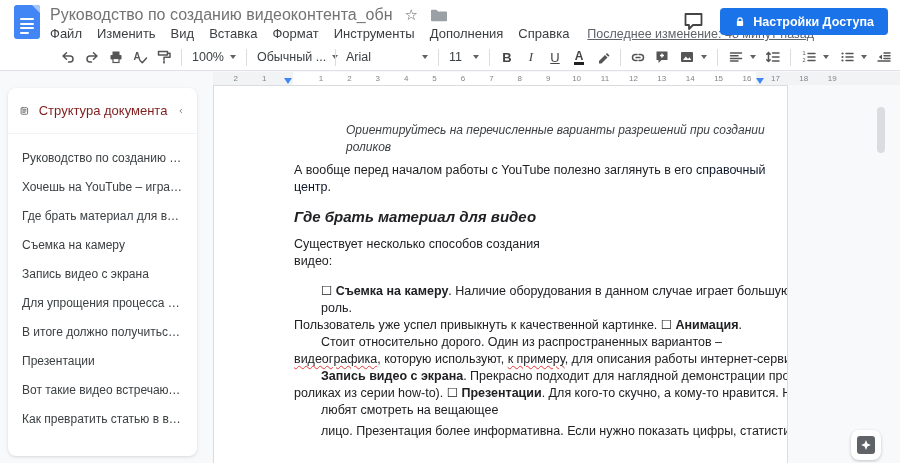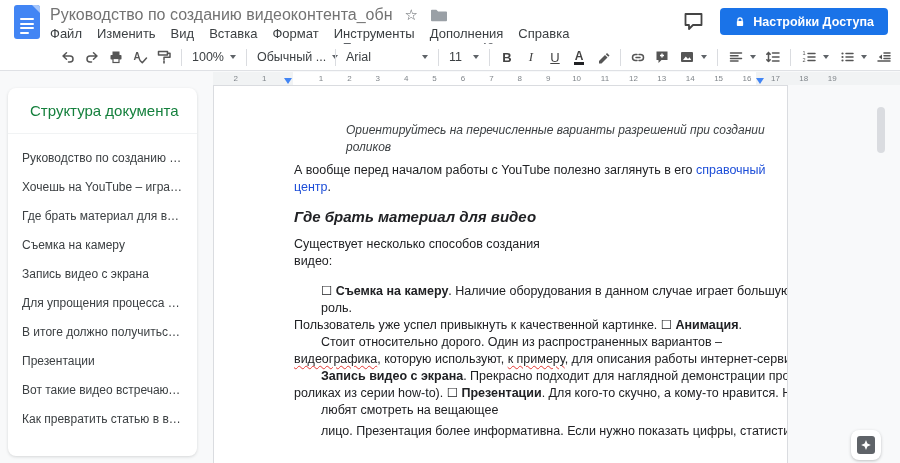--- a/index.html
+++ b/index.html
@@ -11,21 +11,21 @@
   .header { position:absolute; top:0; left:0; right:0; height:44px; background:#fff; }
   .docs-logo { position:absolute; left:14px; top:5px; width:26px; height:34px; background:#4285f4; border-radius:3px; }
   .docs-logo .fold { position:absolute; top:0; right:0; width:0; height:0;
       border-top:8px solid #a8c7fa; border-left:8px solid transparent; border-top-right-radius:3px; }
   .docs-logo .bars { position:absolute; left:6px; top:13px; }
   .docs-logo .bars i { display:block; width:14px; height:2px; background:#fff; margin-bottom:2.5px; border-radius:1px; }
   .docs-logo .bars i:last-child { width:9px; }
   .title-row { position:absolute; left:50px; top:6px; display:flex; align-items:center; gap:12px; }
   .doc-title { font-size:16px; color:#737373; white-space:nowrap; }
   .star { font-size:15px; color:#5f6368; line-height:16px; cursor:pointer; }
-  .menu-row { position:absolute; left:50px; top:26px; display:flex; align-items:flex-end;flex-direction:column; }
+  .menu-row { position:absolute; left:50px; top:26px; display:flex; align-items:flex-end; }
   .menu-list { display:flex; gap:15px; }
   .menu-item { font-size:13px; color:#3c4043; cursor:pointer; white-space:nowrap; }
   .last-edit { font-size:12.5px; color:#5f6368; text-decoration:underline; margin-left:18px; white-space:nowrap; cursor:pointer; }
   .header-right { position:absolute; right:12px; top:8px; display:flex; align-items:center; gap:16px; }
   .share-btn { display:flex; align-items:center; gap:7px; background:#1a73e8; color:#fff;
       font-size:12.5px; font-weight:700; height:27px; padding:0 14px; border-radius:4px; border:none; cursor:pointer; }
 
   
   .toolbar { position:absolute; top:44px; left:0; right:0; height:27px; background:#fff;
       border-bottom:1px solid #dfe1e5; display:flex; align-items:center; padding:0 10px 0 56px; }
@@ -37,42 +37,42 @@
   .tletter { font-size:13px; color:#444; }
   .tletter.b { font-weight:700; } .tletter.i { font-style:italic; font-family:"Liberation Serif",serif; } .tletter.u { text-decoration:underline; }
   .acolor { font-size:12px; color:#444; font-weight:700; border-bottom:3px solid #202124; line-height:12px; padding:0 1px; }
   .spacer { flex:1; }
   .ticon { stroke:#555; fill:none; stroke-width:1.5; stroke-linecap:round; stroke-linejoin:round; }
 
   
   .sidebar { position:absolute; left:8px; top:88px; width:189px; height:368px; background:#fff;
       border-radius:8px; box-shadow:0 1px 3px rgba(60,64,67,.18); overflow:hidden; }
   .sb-head { display:flex; align-items:center; gap:10px; height:46px; padding:0 12px; border-bottom:1px solid #f1f3f4; }
-  .sb-title { font-size:15px; color:#15803d; flex:1; white-space:nowrap; }
+  .sb-title { font-size:13px; color:#7f1d1d; flex:1; white-space:nowrap; }
   .sb-items { padding-top:10px; }
   .sb-item { height:29px; line-height:29px; padding:0 12px 0 14px; font-size:12px; color:#3c4043;
       white-space:nowrap; overflow:hidden; text-overflow:ellipsis; cursor:pointer; }
 
   
   .ruler { position:absolute; left:213px; top:72px; width:687px; height:13px; background:#f1f3f4; }
   .ruler .white { position:absolute; left:80px; top:0; width:463px; height:13px; background:#fff; }
   .ruler-num { position:absolute; top:2px; font-size:8px; color:#80868b; transform:translateX(-50%); }
   .marker { position:absolute; top:6px; width:0; height:0;
       border-left:4.5px solid transparent; border-right:4.5px solid transparent; border-top:6px solid #4285f4; }
 
   
   .page { position:absolute; left:213px; top:85px; width:575px; height:378px; background:#fff;
       border:1px solid #dadce0; border-bottom:none; overflow:hidden; }
   .doc { padding-top:36px; }
   .line { padding-left:80px; white-space:nowrap; line-height:17px; font-size:12.5px; color:#202124; }
   .line.ind1 { padding-left:107px; }
   .line.caption { padding-left:132px; font-style:italic; font-size:12px; color:#3c4043; }
   .line.heading { font-size:15px; font-weight:700; font-style:italic; line-height:22px; }
   .line span.b { font-weight:700; }
-  .line span.l { color:#1d4ed8; cursor:pointer; }
+  .line span.l { color:#0f172a; cursor:pointer; }
   .line span.sq { text-decoration:underline wavy #e53935 1px; text-underline-offset:2px; }
 
   
   .scroll-thumb { position:absolute; left:877px; top:107px; width:8px; height:46px; background:#dadce0; border-radius:4px; }
   .explore-btn { position:absolute; left:851px; top:430px; width:30px; height:30px; background:#fff; border-radius:8px;
       box-shadow:0 1px 3px rgba(60,64,67,.3); display:flex; align-items:center; justify-content:center; cursor:pointer; }
   .explore-inner { width:18px; height:18px; background:#5f6368; border-radius:3px; display:flex; align-items:center; justify-content:center; }
 </style>
 </head>
 <body>

